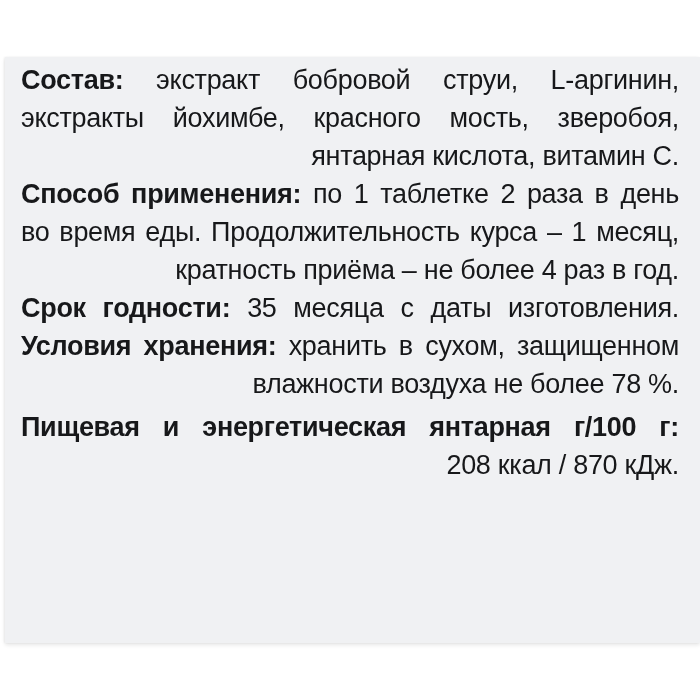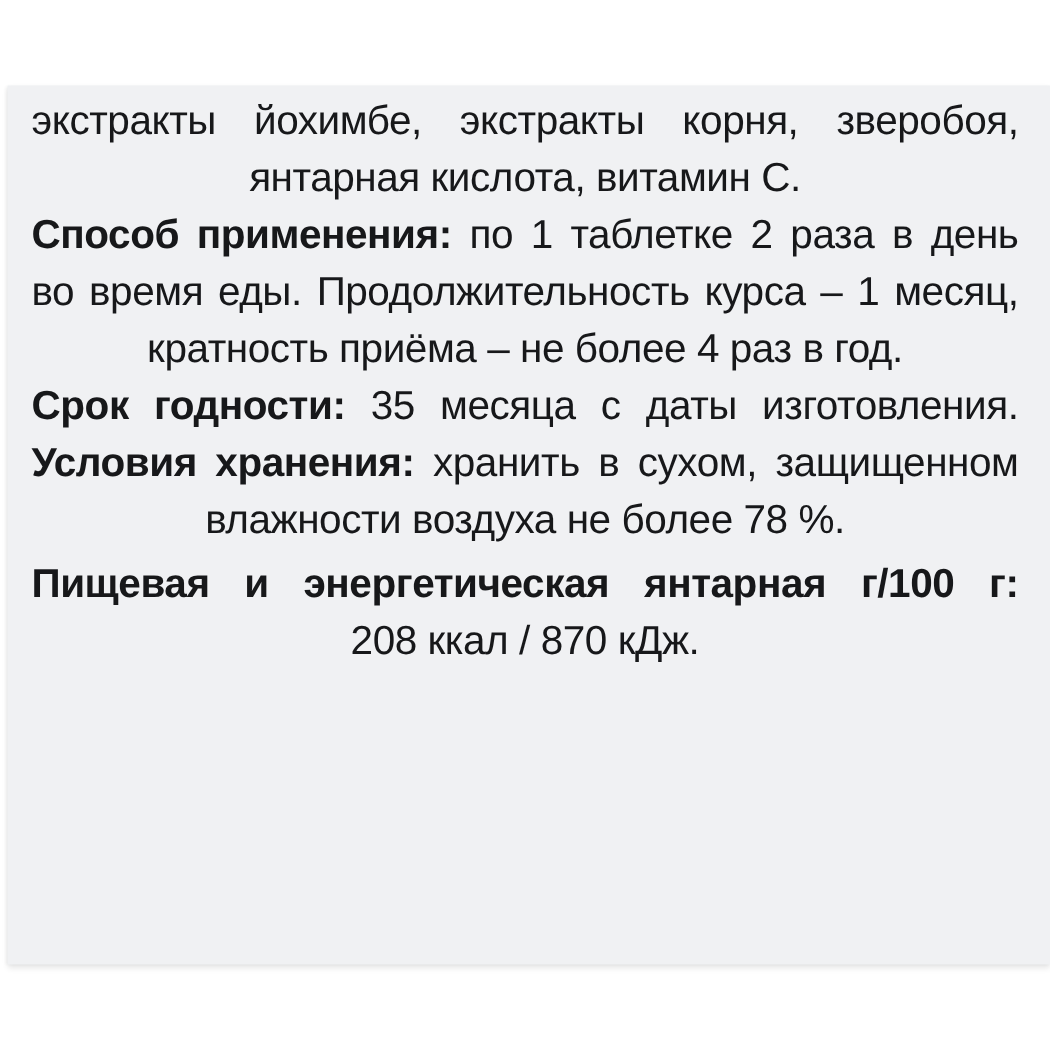--- a/index.html
+++ b/index.html
@@ -18,37 +18,38 @@
     height: 586px;
     background: #f0f1f3;
     padding: 4px 21px 0 16px;
     color: #17181a;
     font-size: 27px;
     box-shadow: 0 2px 4px rgba(0,0,0,0.10), -1px 0 2px rgba(0,0,0,0.05);
   }
   .line {
     line-height: 38px;
     letter-spacing: -0.3px;
-    text-align: center;
+    text-align: right;
     white-space: normal;
   }
   .just {
     text-align: justify;
     text-align-last: justify;
   }
   .b { font-weight: bold; }
   section.gap { margin-top: 5px; }
 </style>
 </head>
 <body>
 
 <div class="label">
 
   <section>
-    <div class="line just"><span>экстракты йохимбе, экстракты корня, зверобоя,</span></div>
+    <div class="line just"><span class="b">Состав:</span><span> экстракт бобровой струи, L-аргинин,</span></div>
+    <div class="line just"><span>экстракты йохимбе, красного мость, зверобоя,</span></div>
     <div class="line"><span>янтарная кислота, витамин С.</span></div>
   </section>
 
   <section>
     <div class="line just"><span class="b">Способ применения:</span><span> по 1 таблетке 2 раза в день</span></div>
     <div class="line just"><span>во время еды. Продолжительность курса – 1 месяц,</span></div>
     <div class="line"><span>кратность приёма – не более 4 раз в год.</span></div>
   </section>
 
 

